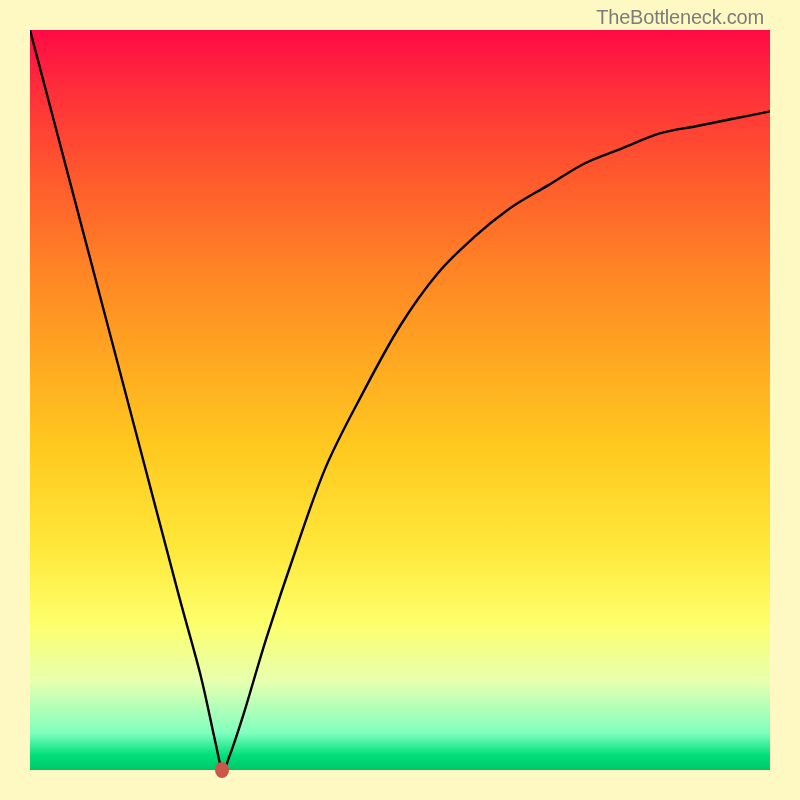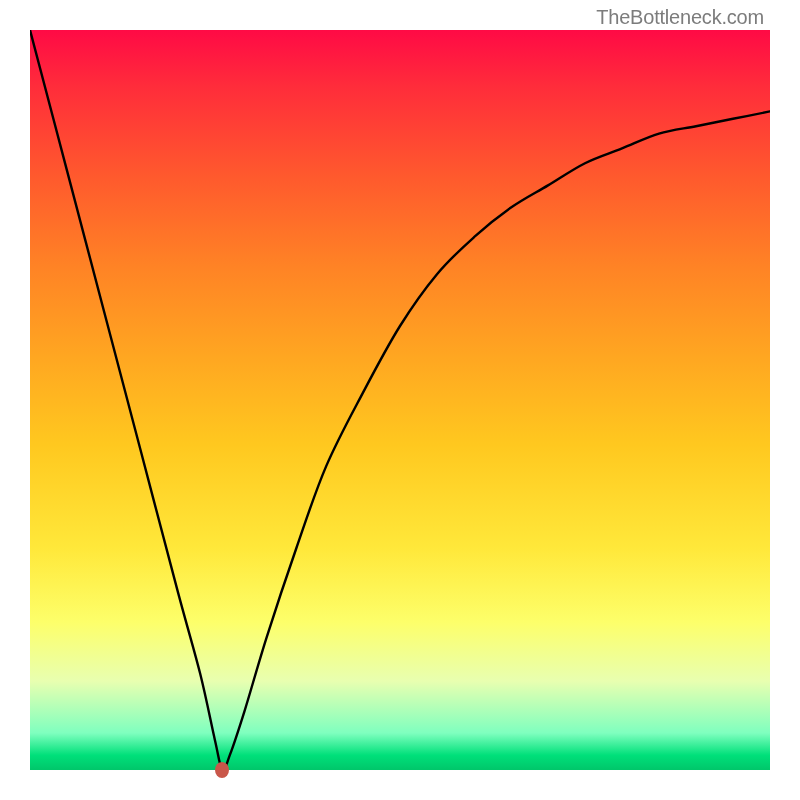--- a/index.html
+++ b/index.html
@@ -5,21 +5,21 @@
   * { margin: 0; padding: 0; box-sizing: border-box; }
   html, body { width: 800px; height: 800px; overflow: hidden; }
   body {
     background: #000;
     position: relative;
     font-family: Arial, Helvetica, sans-serif;
   }
   .frame {
     position: absolute;
     inset: 0;
-    background: #ffffff;
+    background: #fef9c3;
   }
   .plot-area {
     position: absolute;
     left: 30px;
     top: 30px;
     width: 740px;
     height: 740px;
     background: linear-gradient(to bottom,
       #ff0a45 0%,
       #ff2e3a 8%,

